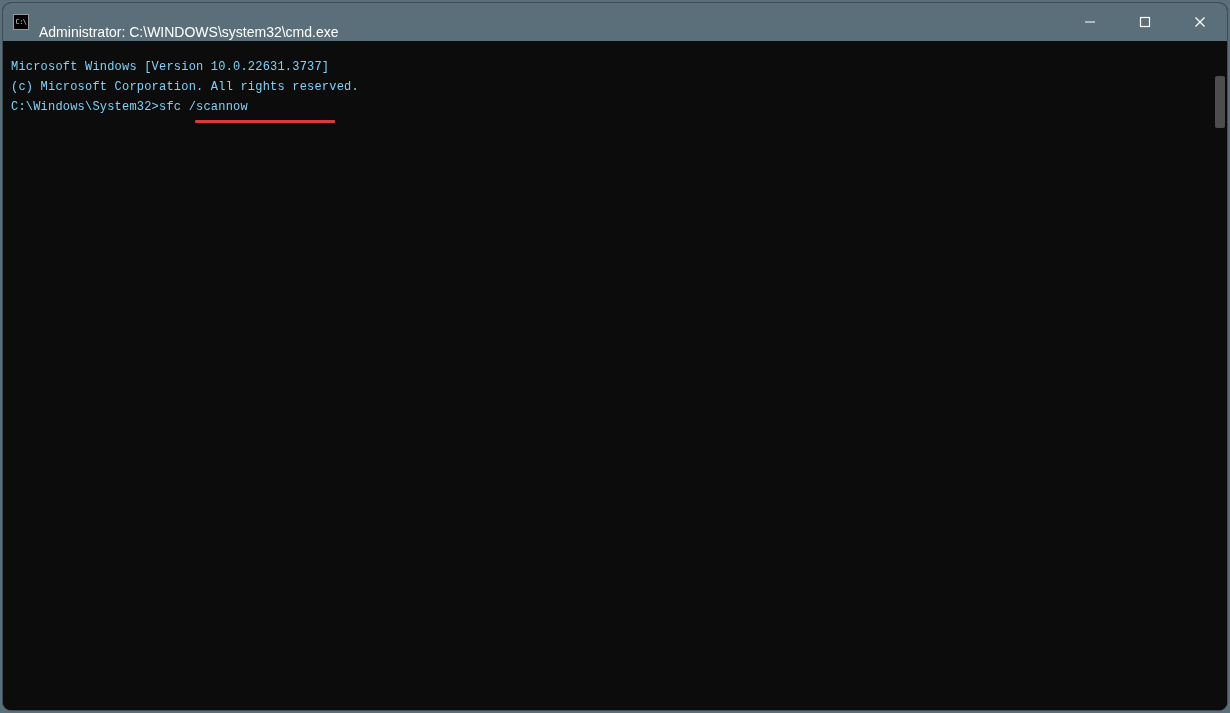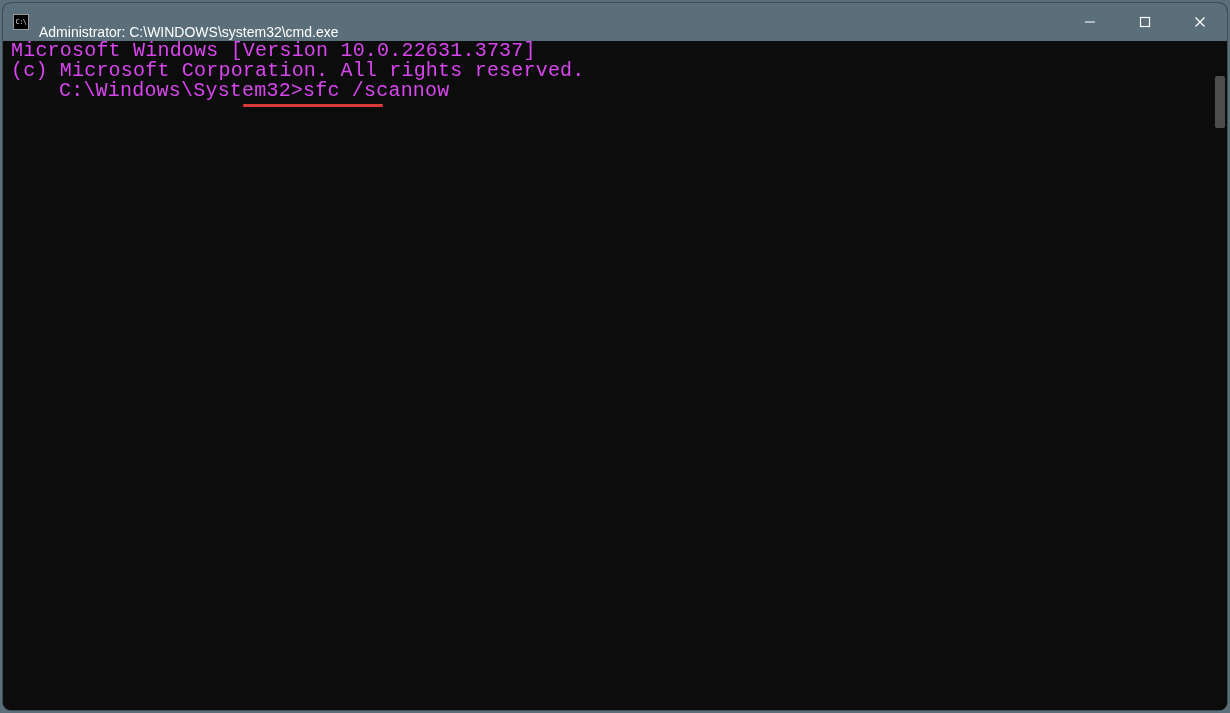--- a/index.html
+++ b/index.html
@@ -70,36 +70,35 @@
       cursor: pointer;
     }
     .terminal-body {
       flex: 1;
       background: #0c0c0c;
       position: relative;
       display: flex;
     }
     .terminal-content {
       flex: 1;
-      padding: 0 8px;
+      padding: 16px 8px;
       font-family: Consolas, 'Courier New', monospace;
-      font-size: 20px;
+      font-size: 12px;
       line-height: 20px;
-      color: #d946ef;
+      color: #7dd3fc;
       white-space: pre;
       overflow: hidden;
       letter-spacing: 0.2px;
     }
     .terminal-line {
       display: block;
     }
     .prompt-line {
       position: relative;
       display: inline-block;
-      margin-left: 48px;
     }
     .underline {
       position: absolute;
       height: 3px;
       background: #d93a3a;
       border-radius: 1px;
     }
     .scrollbar {
       width: 18px;
       background: #0c0c0c;

